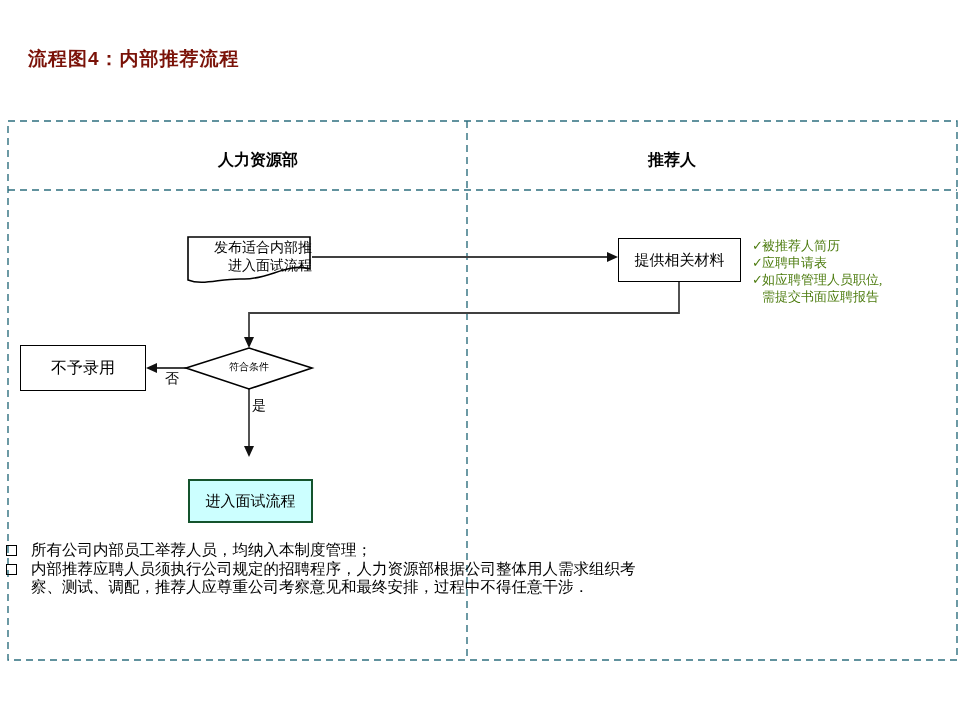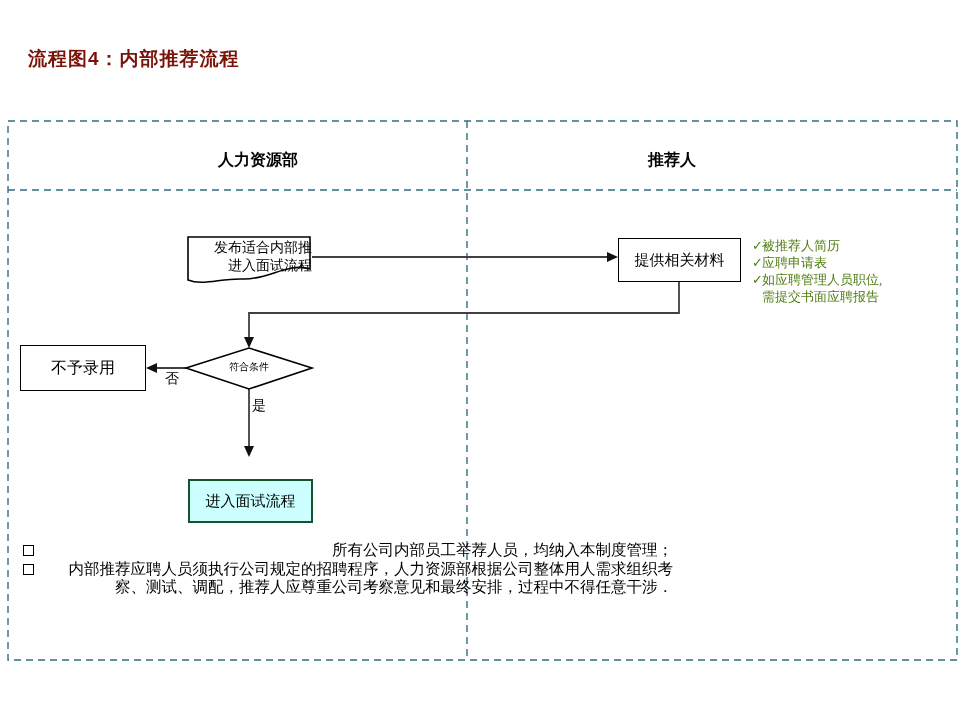--- a/index.html
+++ b/index.html
@@ -18,21 +18,21 @@
   .reject{left:20px;top:345px;width:124px;height:44px;font-size:16px;}
   .decision-label{left:198px;top:360px;width:102px;font-size:10px;text-align:center;z-index:3;}
   .edge-label{font-size:14px;z-index:3;}
   .no-label{left:165px;top:370px;}
   .yes-label{left:252px;top:397px;}
   .interview{left:188px;top:479px;width:121px;height:40px;background:#CCFFFF;border:2px solid #14532d;font-family:Liberation Serif, serif;}
   .notes{left:752px;top:237px;font-size:13px;line-height:17px;color:#4d7c0f;z-index:3;}
   .notes .nline{white-space:nowrap;}
   .notes .mark{display:inline-block;width:10px;}
   .notes .cont{padding-left:10px;font-family:Liberation Serif, serif;}
-  .footnotes{left:21px;top:541px;width:680px;z-index:3;text-align:right;}
+  .footnotes{left:4px;top:541px;width:680px;z-index:3;}
   .fitem{display:flex;align-items:flex-start;margin-bottom:0px;}
   .fbullet{flex:0 0 auto;width:9px;height:9px;border:1.6px solid #000;margin:4px 14px 0 2px;}
   .ftext{font-size:15.5px;line-height:18.5px;width:625px;}
 </style>
 </head>
 <body>
 
 <div class="abs title">流程图4：内部推荐流程</div>
 
 <svg class="abs overlay" width="960" height="720" viewBox="0 0 960 720">

